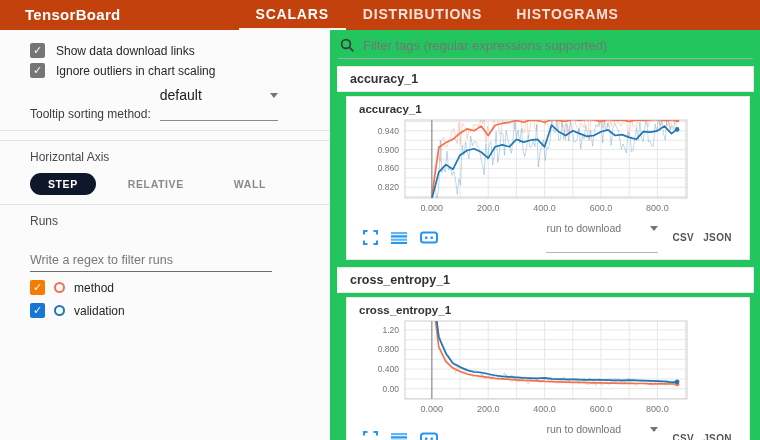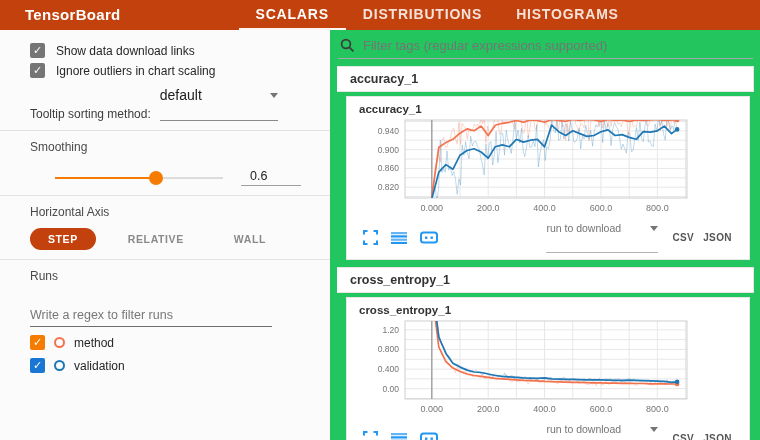--- a/index.html
+++ b/index.html
@@ -31,21 +31,21 @@
   .sec-label { font-size: 12px; color: #4a4a4a; }
   .slider-row { display: flex; align-items: center; margin-top: 15px; }
   .slider { position: relative; width: 168px; height: 2px; background: #dcdcdc; margin-left: 25px; cursor: pointer; }
   .slider-fill { height: 2px; background: #f57c00; }
   .slider-thumb { position: absolute; top: -6px; width: 14px; height: 14px; border-radius: 50%; background: #f57c00; }
   .sval { width: 60px; margin-left: 18px; border-bottom: 1px solid #9e9e9e; font-size: 12.5px; color: #212121; padding: 0 0 2px 9px; }
 
   .axis-btns { display: flex; align-items: center; margin-top: 9px; }
   .abtn { font-size: 10.5px; font-weight: bold; letter-spacing: .6px; color: #8a8a8a;
           padding: 5px 18px; cursor: pointer; border-radius: 2px; }
-  .abtn.active { background: #c2410c; color: #fff; border-radius: 11px; }
+  .abtn.active { background: #0f172a; color: #fff; border-radius: 11px; }
   .abtn + .abtn { margin-left: 14px; }
 
   .regex-input { display: block; width: 242px; background: transparent; border: none; outline: none;
                  border-bottom: 1px solid #6e6e6e; font-size: 12.5px; padding: 5px 0 4px; margin-top: 20px;
                  font-family: "Liberation Sans", sans-serif; color: #212121; }
   .regex-input::placeholder { color: #777; }
   .run-row { display: flex; align-items: center; gap: 9px; margin: 8px 0; font-size: 12px; color: #262626; cursor: pointer; }
   .swatch { width: 11px; height: 11px; border-radius: 50%; border: 2px solid #999; background: transparent; flex-shrink: 0; }
 
   
@@ -93,30 +93,20 @@
       </div>
       <div class="tooltip-row">
         <span>Tooltip sorting method:</span>
         <span class="dd">
           <span>default</span>
           <i class="caret"></i>
         </span>
       </div>
     </div>
     <hr class="divider">
-    <div class="pad">
-      <div class="sec-label">Smoothing</div>
-      <div class="slider-row">
-        <div class="slider">
-          <div class="slider-fill" style="width: 60%;"></div>
-          <div class="slider-thumb" style="left: calc(60% - 7px);"></div>
-        </div>
-        <div class="sval">0.6</div>
-      </div>
-    </div>
     <hr class="divider">
     <div class="pad">
       <div class="sec-label">Horizontal Axis</div>
       <div class="axis-btns">
         <div class="abtn active">STEP</div>
         <div class="abtn">RELATIVE</div>
         <div class="abtn">WALL</div>
       </div>
     </div>
     <hr class="divider">

